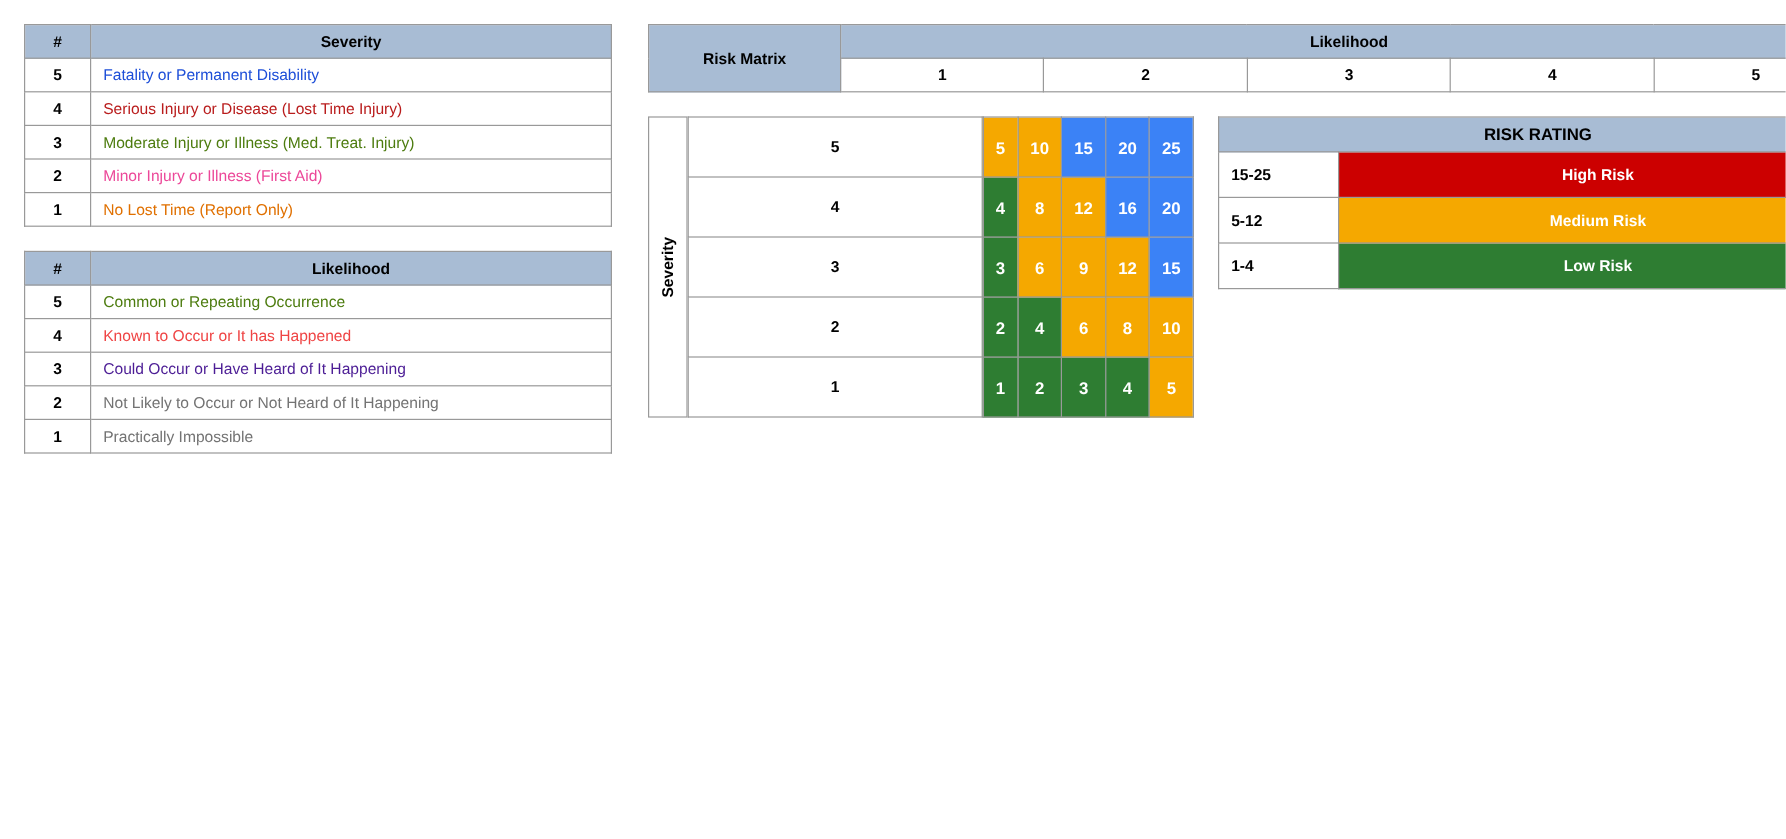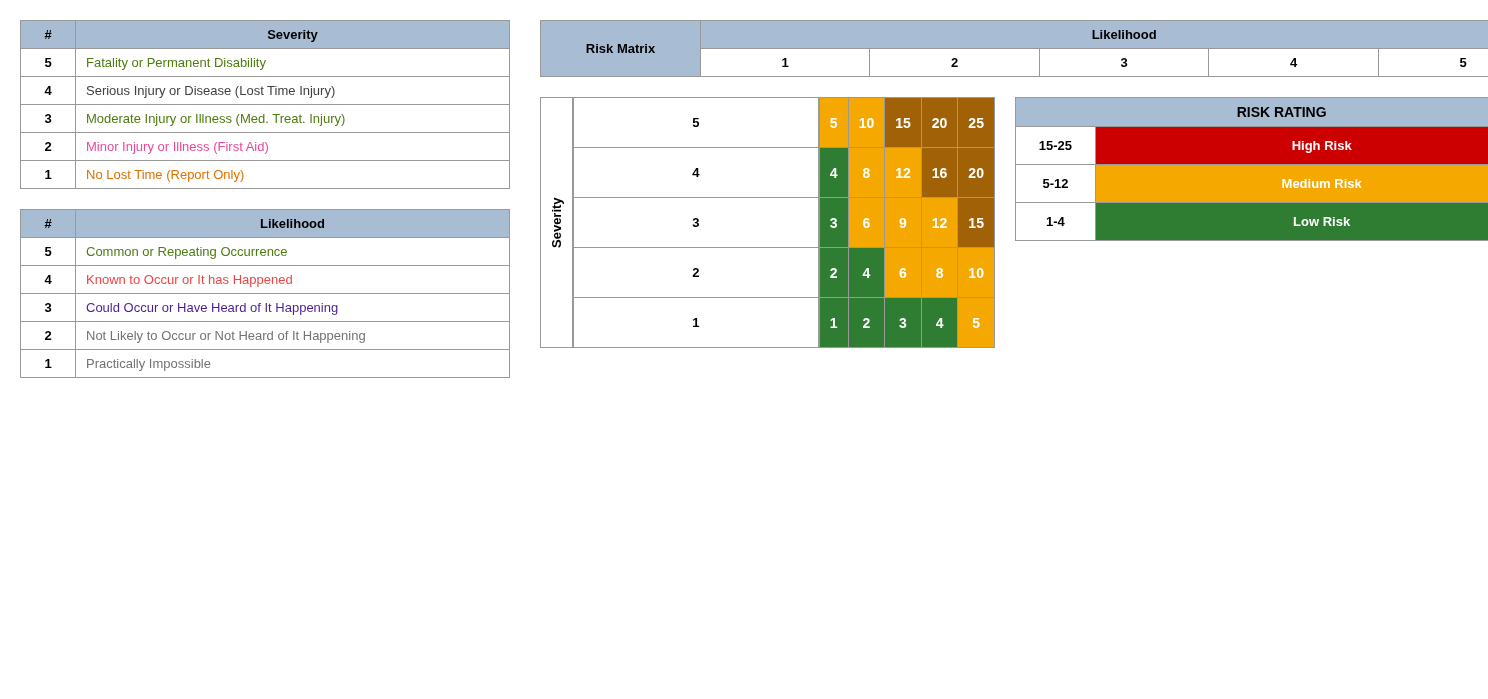--- a/index.html
+++ b/index.html
@@ -102,36 +102,35 @@
       border: 1px solid #999;
       text-align: center;
       font-weight: bold;
       font-size: 14px;
       height: 50px;
       width: 110px;
       color: #fff;
     }
     .cell-green { background-color: #2e7d32; }
     .cell-yellow { background-color: #f5a800; }
-    .cell-red { background-color: #a16207; }
+    .cell-red { background-color: #3b82f6; }
 
     
     .risk-rating-table {
       width: 100%;
     }
     .risk-rating-table th.blue-header {
       background-color: #a8bcd4;
       text-align: center;
       font-weight: bold;
       font-size: 14px;
     }
     .risk-rating-table td.range-col {
-      text-align: center;
-      font-weight: bold;
-      width: 80px;
+      font-weight: bold;
+      width: 100px;
       border: 1px solid #999;
     }
     .risk-rating-table td.label-col-red {
       background-color: #cc0000;
       color: #fff;
       text-align: center;
       font-weight: bold;
       font-size: 13px;
       height: 38px;
     }
@@ -172,25 +171,25 @@
     <table class="left-table">
       <thead>
         <tr>
           <th class="header-blue">#</th>
           <th class="header-blue">Severity</th>
         </tr>
       </thead>
       <tbody id="severity-tbody">
       <tr>
     <td class="num-col">5</td>
-    <td style="color:#4d7c0f">Fatality or Permanent Disability</td>
+    <td style="color:#1d4ed8">Fatality or Permanent Disability</td>
   </tr>
           <tr>
     <td class="num-col">4</td>
-    <td style="color:#404040">Serious Injury or Disease (Lost Time Injury)</td>
+    <td style="color:#b91c1c">Serious Injury or Disease (Lost Time Injury)</td>
   </tr>
           <tr>
     <td class="num-col">3</td>
     <td style="color:#4d7c0f">Moderate Injury or Illness (Med. Treat. Injury)</td>
   </tr>
           <tr>
     <td class="num-col">2</td>
     <td style="color:#ec4899">Minor Injury or Illness (First Aid)</td>
   </tr>
           <tr>

